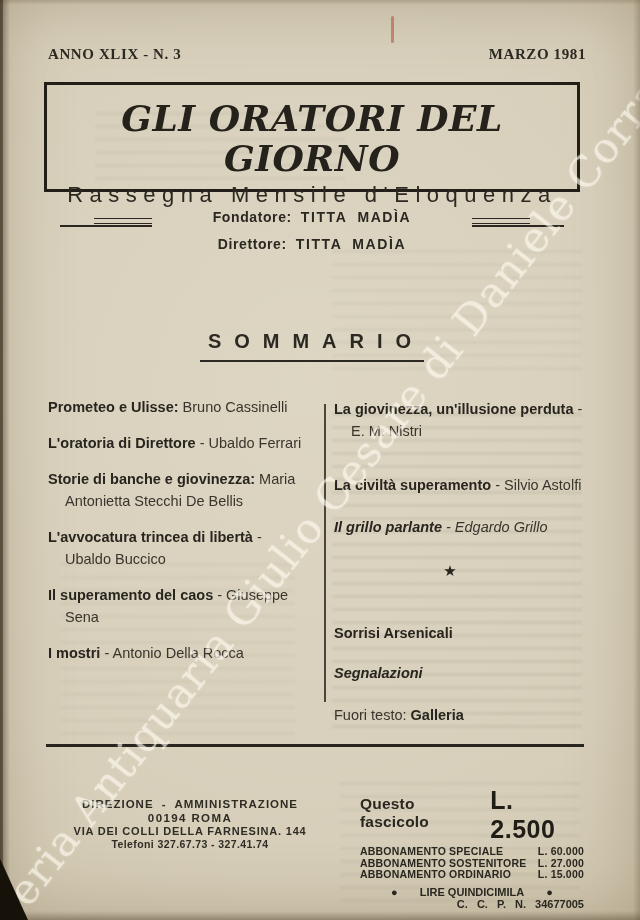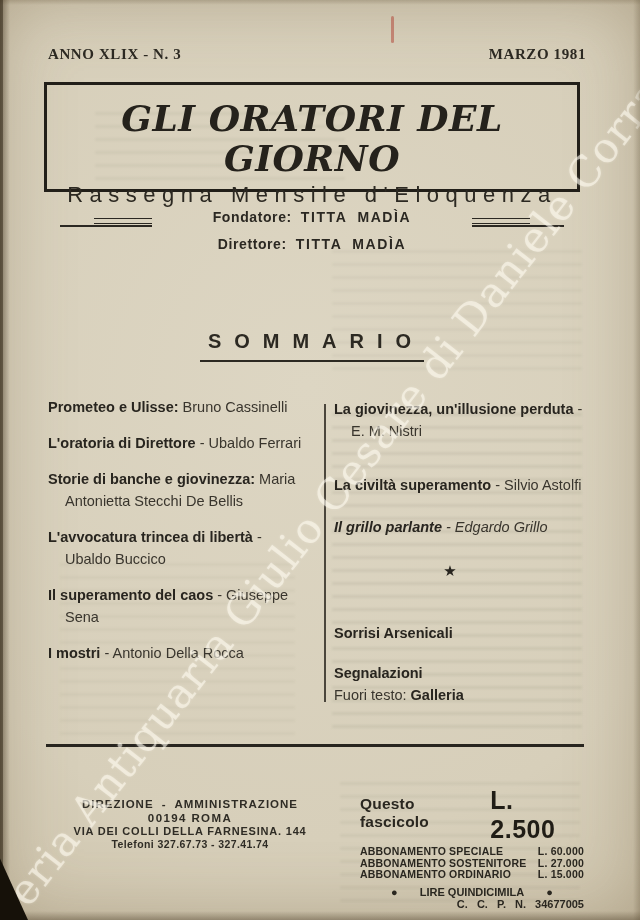--- a/index.html
+++ b/index.html
@@ -77,21 +77,21 @@
   .divider{position:absolute;left:276px;top:14px;width:2px;height:298px;background:#4b463c;}
   .toc-item{padding-left:17px;text-indent:-17px;}
   .col-left .toc-item{margin-bottom:14px;}
   .col-right .it1{margin-bottom:32px;}
   .col-right .it2{margin-bottom:20px;white-space:nowrap;}
   .col-right .it3{margin-bottom:22px;white-space:nowrap;font-style:italic;}
   .nowrap{white-space:nowrap;}
   .star-row{text-align:center;margin:0 30px 40px 0;font-size:15px;color:#28251f;}
   .toc-section{font-weight:700;color:#28251f;}
   .sec1{margin-bottom:18px;}
-  .sec2{}
+  .sec2{margin-bottom:20px;font-style:italic;}
   
   .rule-bottom{position:absolute;top:744px;left:46px;width:538px;height:3px;background:#28251f;z-index:2;}
   .footer-left{position:absolute;top:798px;left:30px;width:320px;text-align:center;color:#2f2c25;z-index:2;}
   .footer-left .l1{font-weight:700;font-size:11.5px;letter-spacing:1px;word-spacing:4px;line-height:13.5px;}
   .footer-left .l2{font-weight:700;font-size:11.5px;letter-spacing:1.4px;line-height:13px;}
   .footer-left .l3{font-weight:700;font-size:11px;letter-spacing:0.8px;line-height:13px;}
   .footer-left .l4{font-weight:700;font-size:10.5px;letter-spacing:0.4px;line-height:13px;}
   .footer-right{position:absolute;top:786px;left:360px;width:224px;z-index:2;color:#2a2720;}
   .price-row{display:flex;justify-content:space-between;align-items:baseline;}
   .price-label{font-weight:700;font-size:15.5px;word-spacing:5px;letter-spacing:0.2px;}

